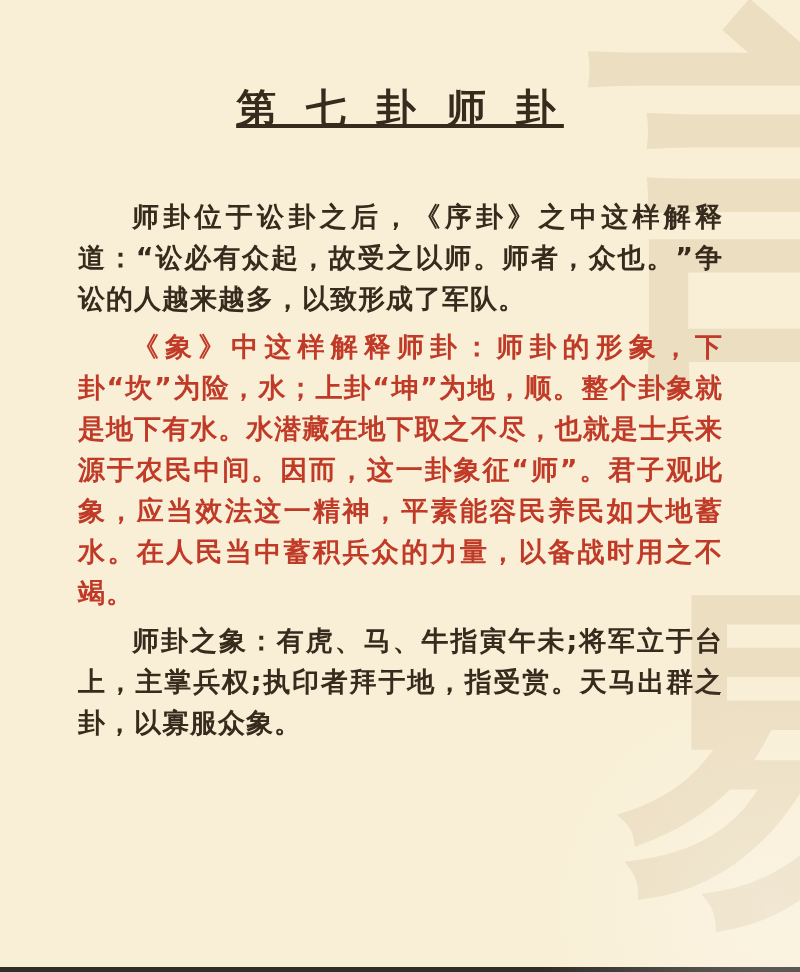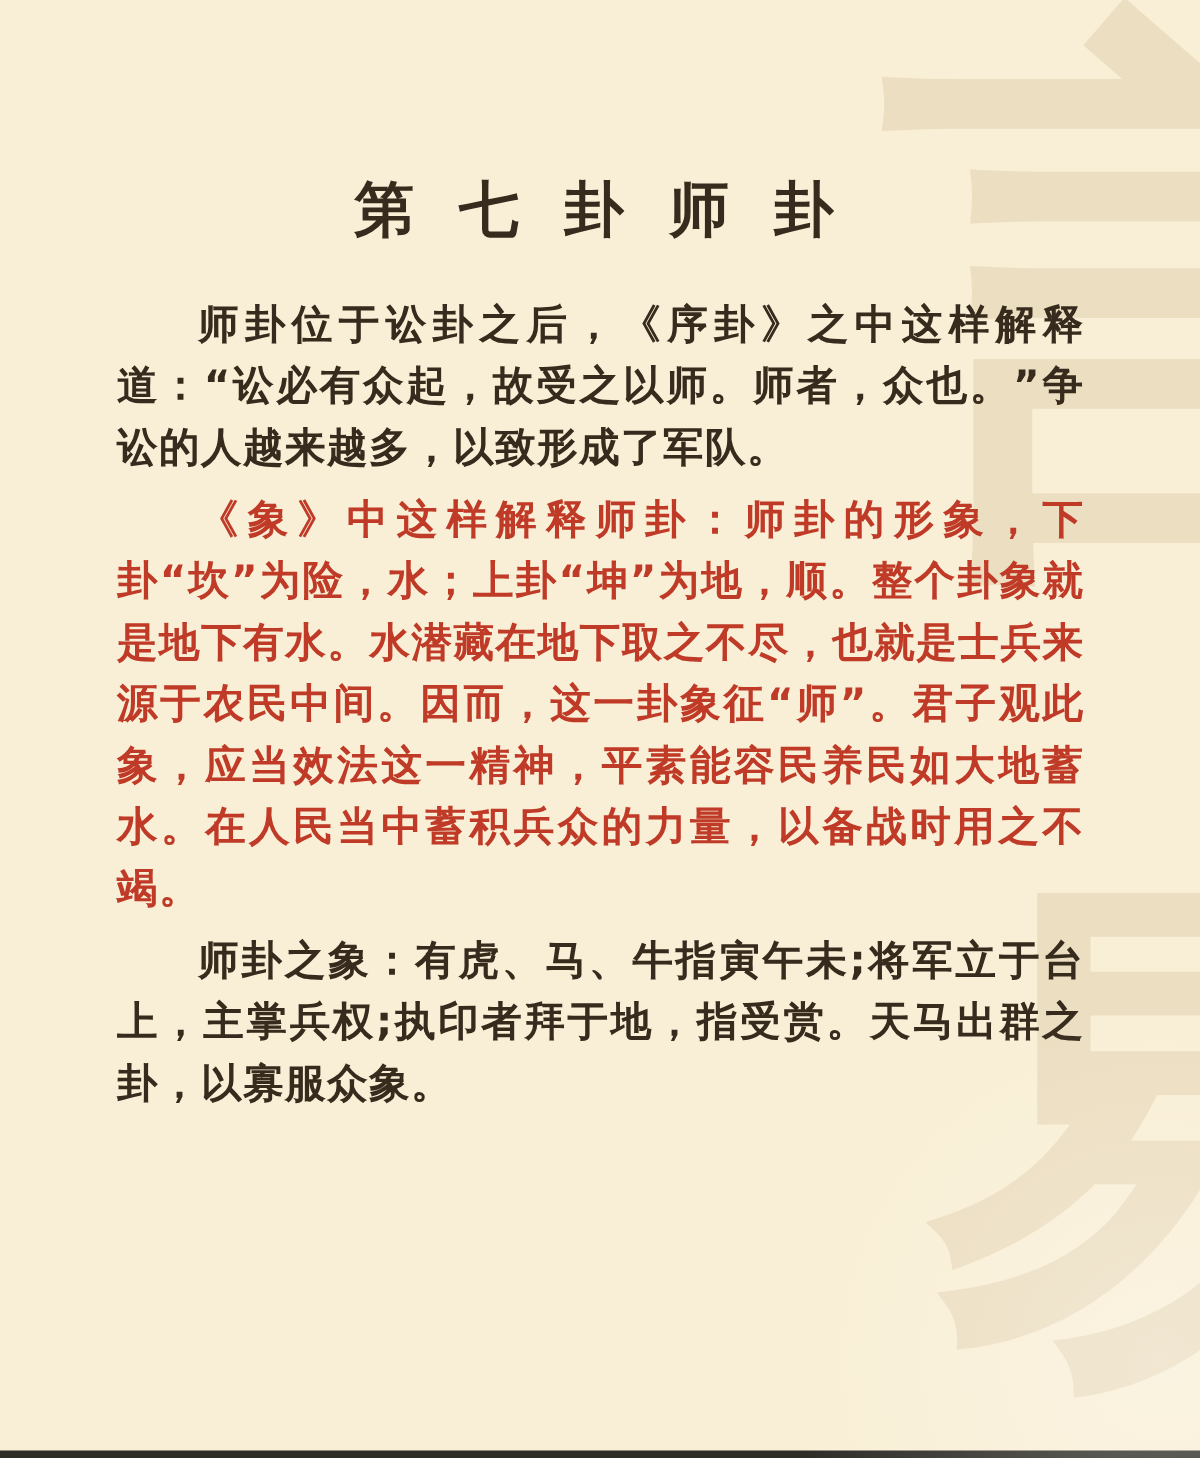--- a/index.html
+++ b/index.html
@@ -34,31 +34,32 @@
     font-weight: 700;
     line-height: 1;
     pointer-events: none;
     user-select: none;
     white-space: nowrap;
   }
   .wm-top    { font-size: 390px; left: 588px; top: 6px; }
   .wm-bottom { font-size: 360px; left: 618px; top: 578px; }
   .title {
     position: absolute;
-    top: 116px;
+    top: 84px;
     left: 0;
     width: 100%;
     margin: 0;
     text-align: center;
     font-family: "DejaVu Serif", "Liberation Serif", serif;
     font-weight: 700;
     font-size: 40px;
     line-height: 1.2;
     letter-spacing: 8px;
     color: var(--dark, #362b1d);
+    text-decoration: underline;
   }
   .article {
     position: absolute;
     top: 196px;
     left: 78px;
     width: 645px;
   }
   .para {
     margin: 0 0 7px 0;
     font-size: 27px;

